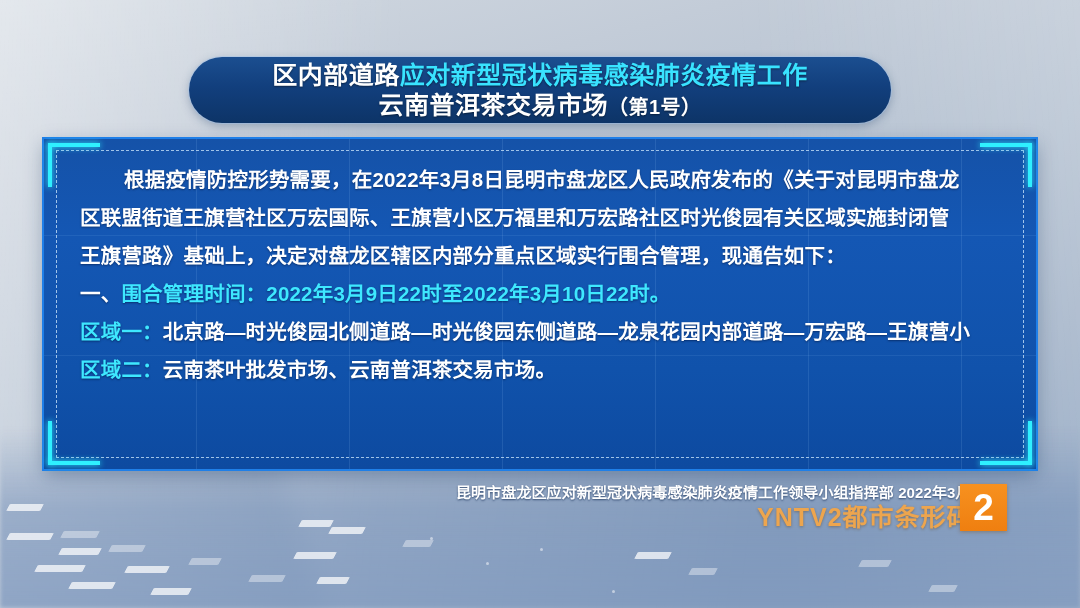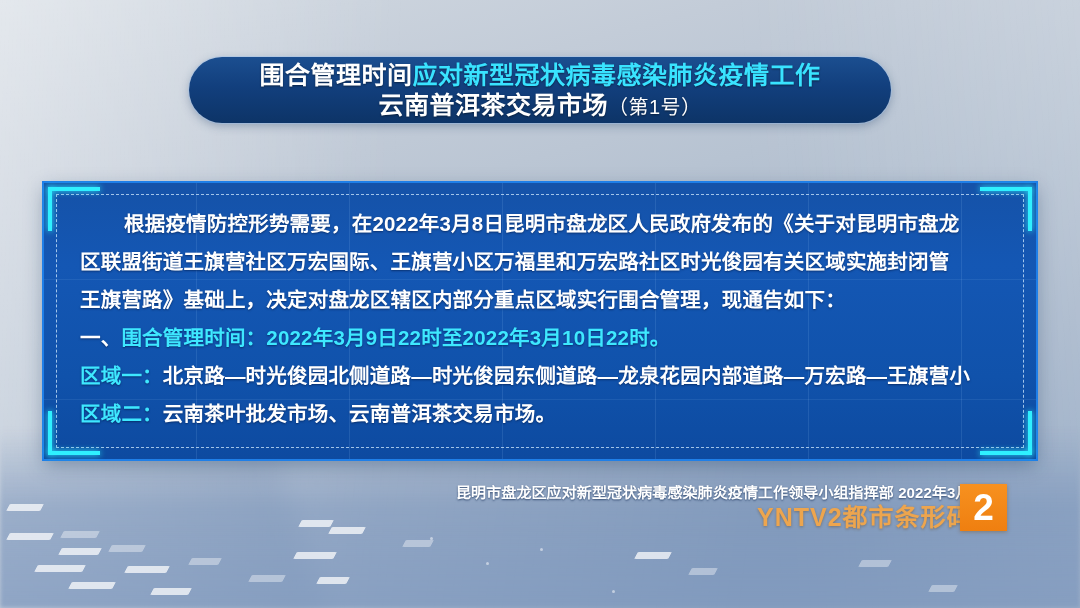--- a/index.html
+++ b/index.html
@@ -58,28 +58,27 @@
     display:flex;flex-direction:column;align-items:center;justify-content:center;
     text-align:center;
   }
   .title-line{
     font-size:25px;font-weight:bold;line-height:1.22;
     letter-spacing:.5px;white-space:nowrap;
     text-shadow:0 1px 2px rgba(0,0,0,.45);
   }
   .t-white{color:#ffffff;}
   .t-cyan{color:#39e3ff;}
-  .t-small{font-size:20px;font-weight:normal;color:#ffffff;}
+  .t-small{font-size:20px;font-weight:bold;color:#ffffff;}
 
   
   #notice-panel{
-    position:absolute;left:44px;top:139px;width:992px;height:276px;
+    position:absolute;left:44px;top:139px;width:992px;height:330px;
     background:linear-gradient(180deg,#1552a8 0%,#1457b4 30%,#1052ab 70%,#0d4aa0 100%);
     box-shadow:0 0 0 2px #1f7fe8, 0 6px 18px rgba(20,50,90,.35);
-    margin-top:44px;
   }
   .grid-v{
     position:absolute;top:0;bottom:0;width:1px;
     background:rgba(160,205,255,.13);
   }
   .grid-h{
     position:absolute;left:0;right:0;height:1px;
     background:rgba(160,205,255,.10);
   }
   .inner-dash{
@@ -170,21 +169,21 @@
   <div class="dash dim" style="left:930px;top:585px;width:26px;"></div>
   <div class="dash" style="left:8px;top:504px;width:34px;"></div>
   <div class="speck" style="left:430px;top:537px;"></div>
   <div class="speck" style="left:486px;top:562px;"></div>
   <div class="speck" style="left:540px;top:548px;"></div>
   <div class="speck" style="left:612px;top:590px;"></div>
 </div>
 
 <div id="title-pill">
   <div class="title-line">
-    <span class="t-white">围合管理时间</span><span class="t-cyan">应对新型冠状病毒感染肺炎疫情工作</span>
+    <span class="t-white">区内部道路</span><span class="t-cyan">应对新型冠状病毒感染肺炎疫情工作</span>
   </div>
   <div class="title-line">
     <span class="t-white">云南普洱茶交易市场</span><span class="t-small">（第1号）</span>
   </div>
 </div>
 
 <div id="notice-panel">
   <div class="grid-v" style="left:152px;"></div>
   <div class="grid-v" style="left:305px;"></div>
   <div class="grid-v" style="left:458px;"></div>

